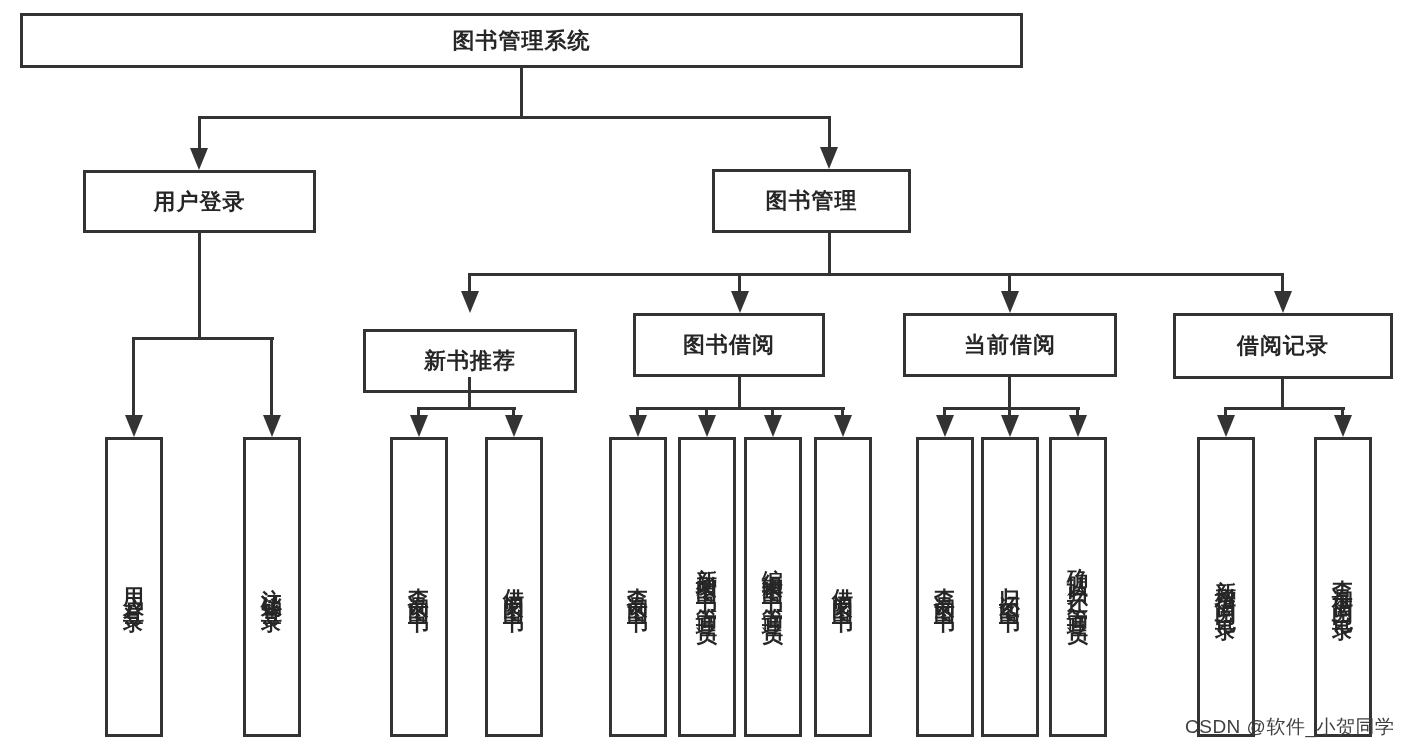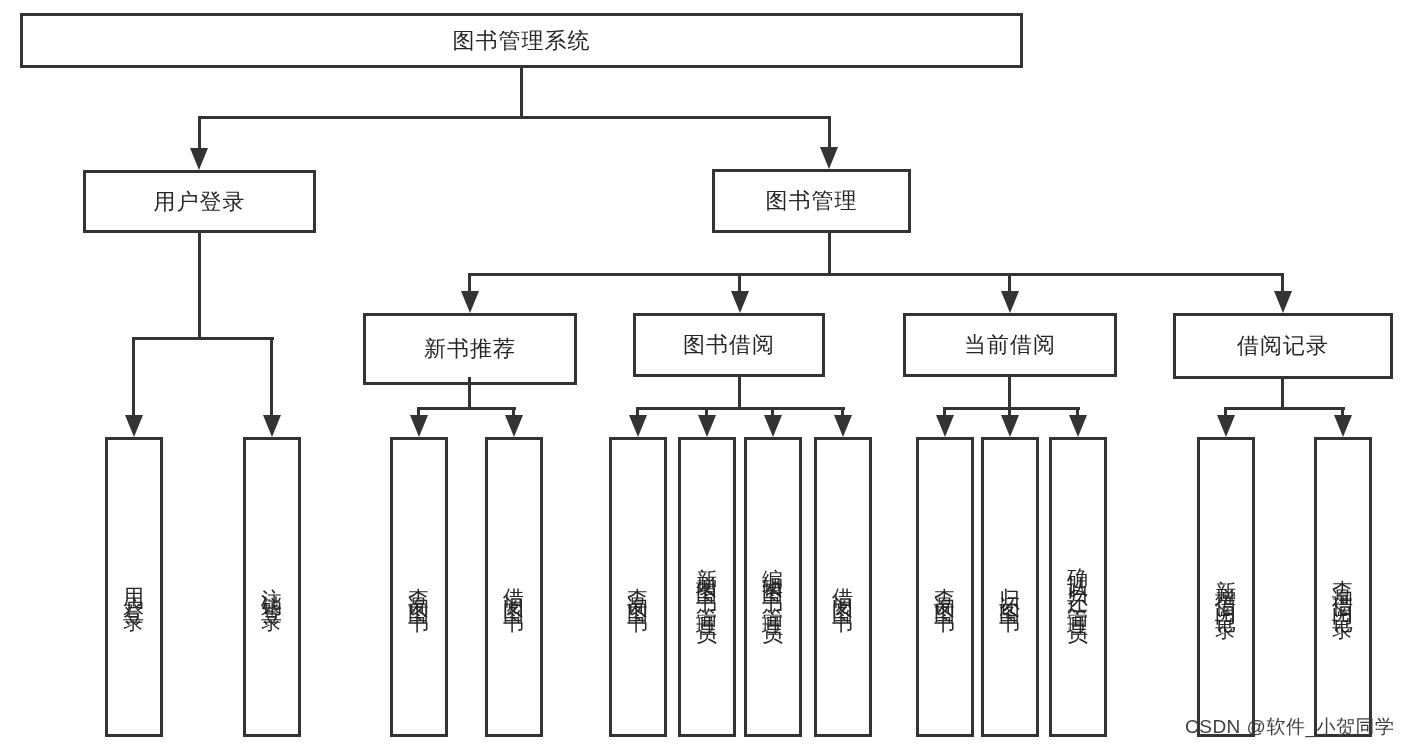--- a/index.html
+++ b/index.html
@@ -15,20 +15,21 @@
     position: absolute;
     box-sizing: border-box;
     border: 3px solid #333333;
     background: #ffffff;
     display: flex;
     align-items: center;
     justify-content: center;
     color: #262626;
     font-size: 22px;
     letter-spacing: 1px;
+    font-weight: bold;
   }
   .leaf .lbl {
     writing-mode: vertical-rl;
     text-orientation: mixed;
     letter-spacing: 8px;
     font-size: 21px;
     line-height: 1;
   }
   .hline, .vline { position: absolute; background: #333333; }
   .hline { height: 3px; }
@@ -85,21 +86,21 @@
   <div class="hline" style="left:468px; top:273px; width:815px;"></div>
   <div class="vline" style="left:468px; top:273px; height:18px;"></div>
   <div class="arw" style="left:461px; top:291px;"></div>
   <div class="vline" style="left:738px; top:273px; height:18px;"></div>
   <div class="arw" style="left:731px; top:291px;"></div>
   <div class="vline" style="left:1008px; top:273px; height:18px;"></div>
   <div class="arw" style="left:1001px; top:291px;"></div>
   <div class="vline" style="left:1281px; top:273px; height:18px;"></div>
   <div class="arw" style="left:1274px; top:291px;"></div>
 
-  <div class="box" style="left:363px; top:313px; width:214px; height:72px;">
+  <div class="box" style="left:363px; top:329px; width:214px; height:64px;">
     <span class="lbl">新书推荐</span>
   </div>
   <div class="box" style="left:633px; top:313px; width:192px; height:64px;">
     <span class="lbl">图书借阅</span>
   </div>
   <div class="box" style="left:903px; top:313px; width:214px; height:64px;">
     <span class="lbl">当前借阅</span>
   </div>
   <div class="box" style="left:1173px; top:313px; width:220px; height:66px;">
     <span class="lbl">借阅记录</span>

